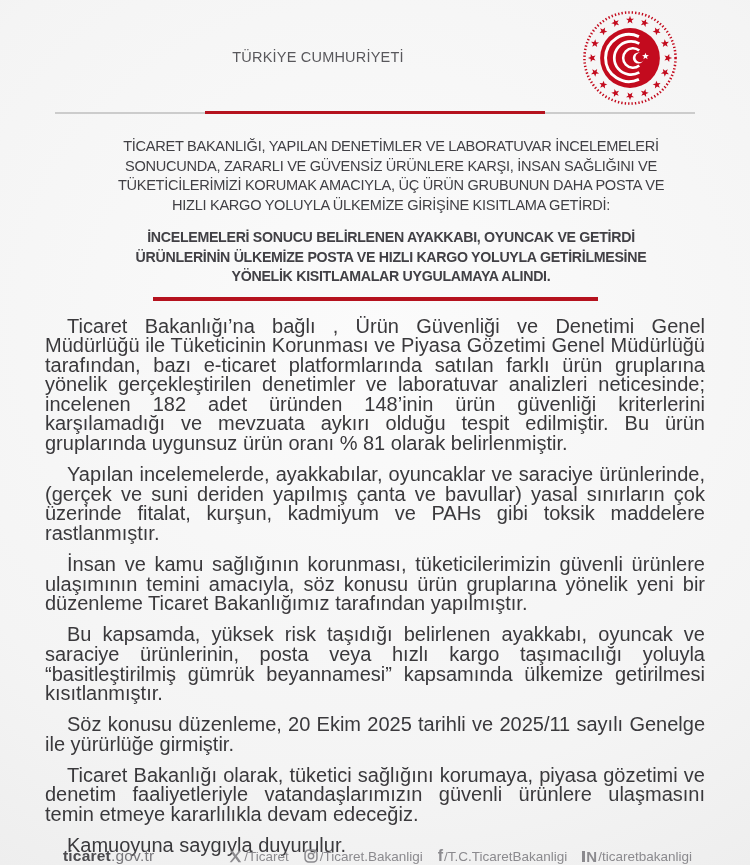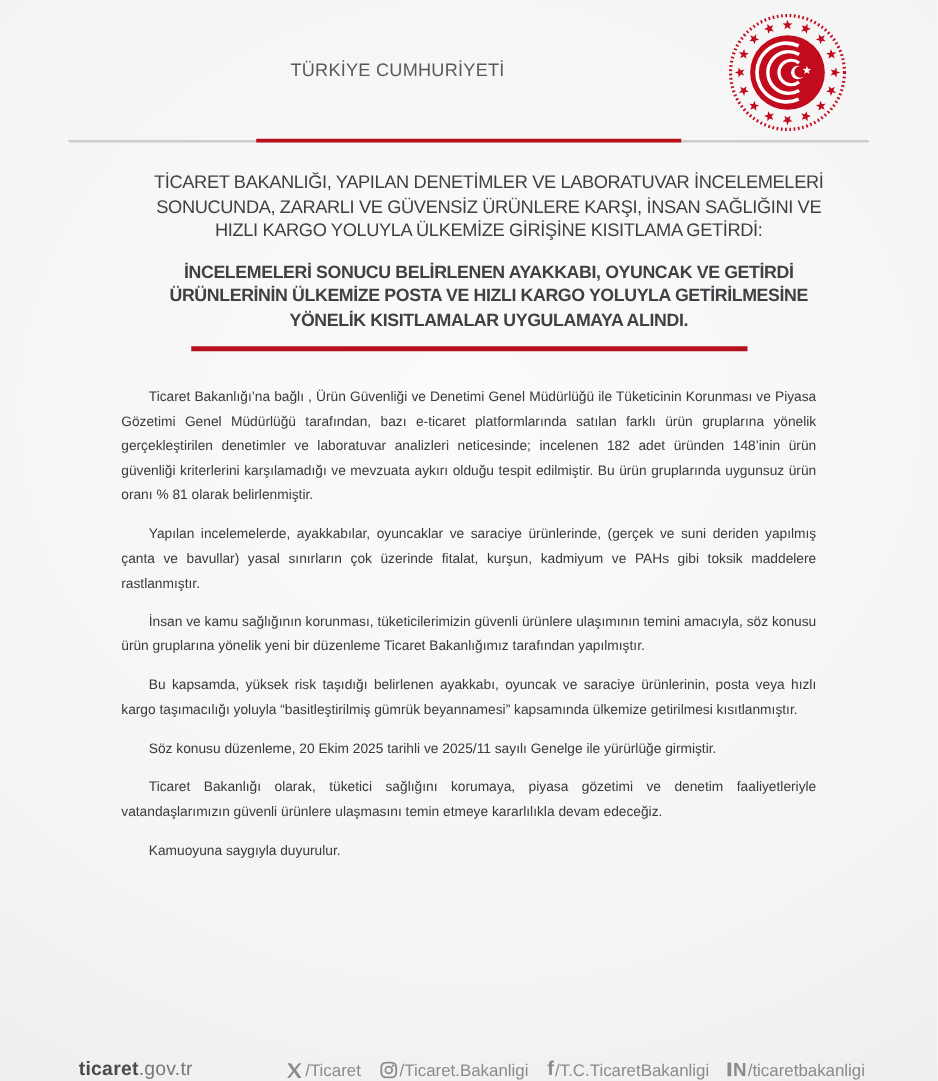--- a/index.html
+++ b/index.html
@@ -35,21 +35,21 @@
     text-align:center; color:var(--heading-text,#414045);
     font-size:14.6px; line-height:19.5px; letter-spacing:-0.3px;padding-left:32px;
   }
   .headline { margin-top:22px; }
   .subheadline { margin-top:13px; font-weight:bold; font-size:14.2px; }
   .headline span, .subheadline span { display:block; white-space:nowrap; }
   .divider2 { margin:10px auto 0; width:445px; height:4px;
               background:var(--divider-red,#b5121e); }
 
   
-  .body { padding:0 97px; margin-top:28px; font-size:11px; line-height:19.6px;
+  .body { padding:0 45px; margin-top:16px; font-size:20px; line-height:19.6px;
           text-align:justify; color:var(--body-text,#3a393c); }
   .body p { margin:0 0 11.5px; text-indent:22px; }
 
   
   .footer { position:absolute; left:63px; right:58px; bottom:0;
             display:flex; align-items:center; justify-content:space-between; }
   .site { font-size:15.5px; color:#77767a; letter-spacing:.2px; cursor:pointer; }
   .site b { color:#4b4a4e; }
   .social { display:flex; align-items:center; gap:15px;
             font-size:13.5px; color:var(--footer-text,#8b8a8e); }
@@ -108,20 +108,21 @@
 
 
   <div class="rule-wrap">
     <div class="rule-gray"></div>
     <div class="rule-red"></div>
   </div>
 
   <div class="headline">
     <span>TİCARET BAKANLIĞI, YAPILAN DENETİMLER VE LABORATUVAR İNCELEMELERİ</span>
     <span>SONUCUNDA, ZARARLI VE GÜVENSİZ ÜRÜNLERE KARŞI, İNSAN SAĞLIĞINI VE</span>
+    <span>TÜKETİCİLERİMİZİ KORUMAK AMACIYLA, ÜÇ ÜRÜN GRUBUNUN DAHA POSTA VE</span>
     <span>HIZLI KARGO YOLUYLA ÜLKEMİZE GİRİŞİNE KISITLAMA GETİRDİ:</span>
   </div>
 
   <div class="subheadline">
     <span>İNCELEMELERİ SONUCU BELİRLENEN AYAKKABI, OYUNCAK VE GETİRDİ</span>
     <span>ÜRÜNLERİNİN ÜLKEMİZE POSTA VE HIZLI KARGO YOLUYLA GETİRİLMESİNE</span>
     <span>YÖNELİK KISITLAMALAR UYGULAMAYA ALINDI.</span>
   </div>
 
   <div class="divider2"></div>

